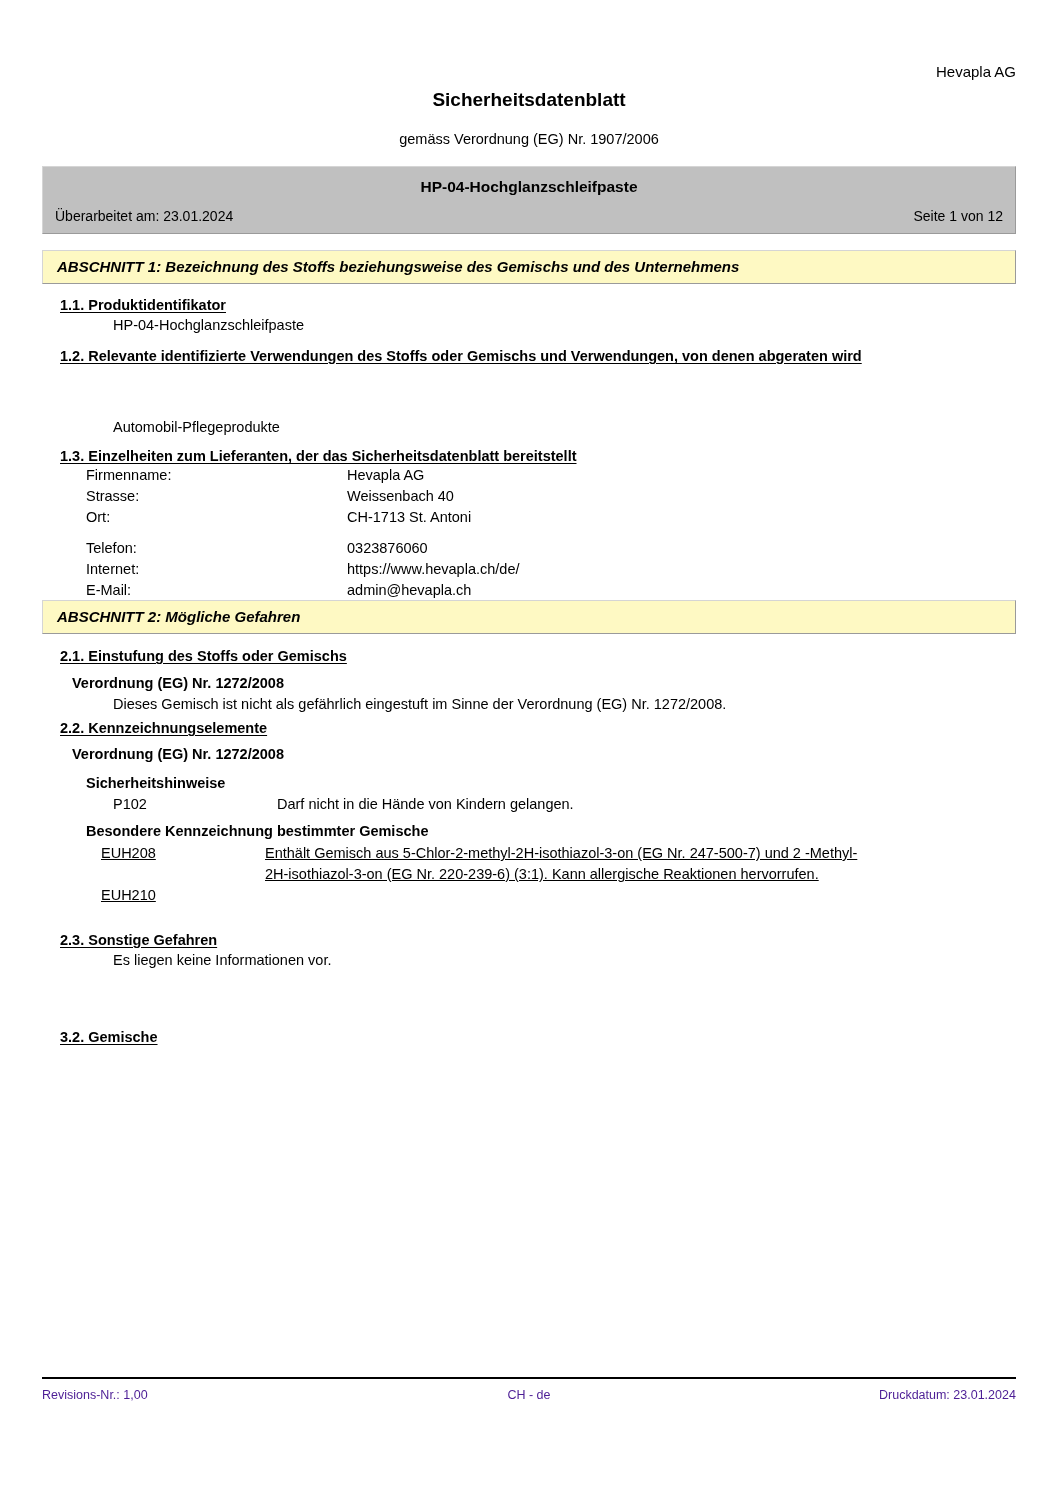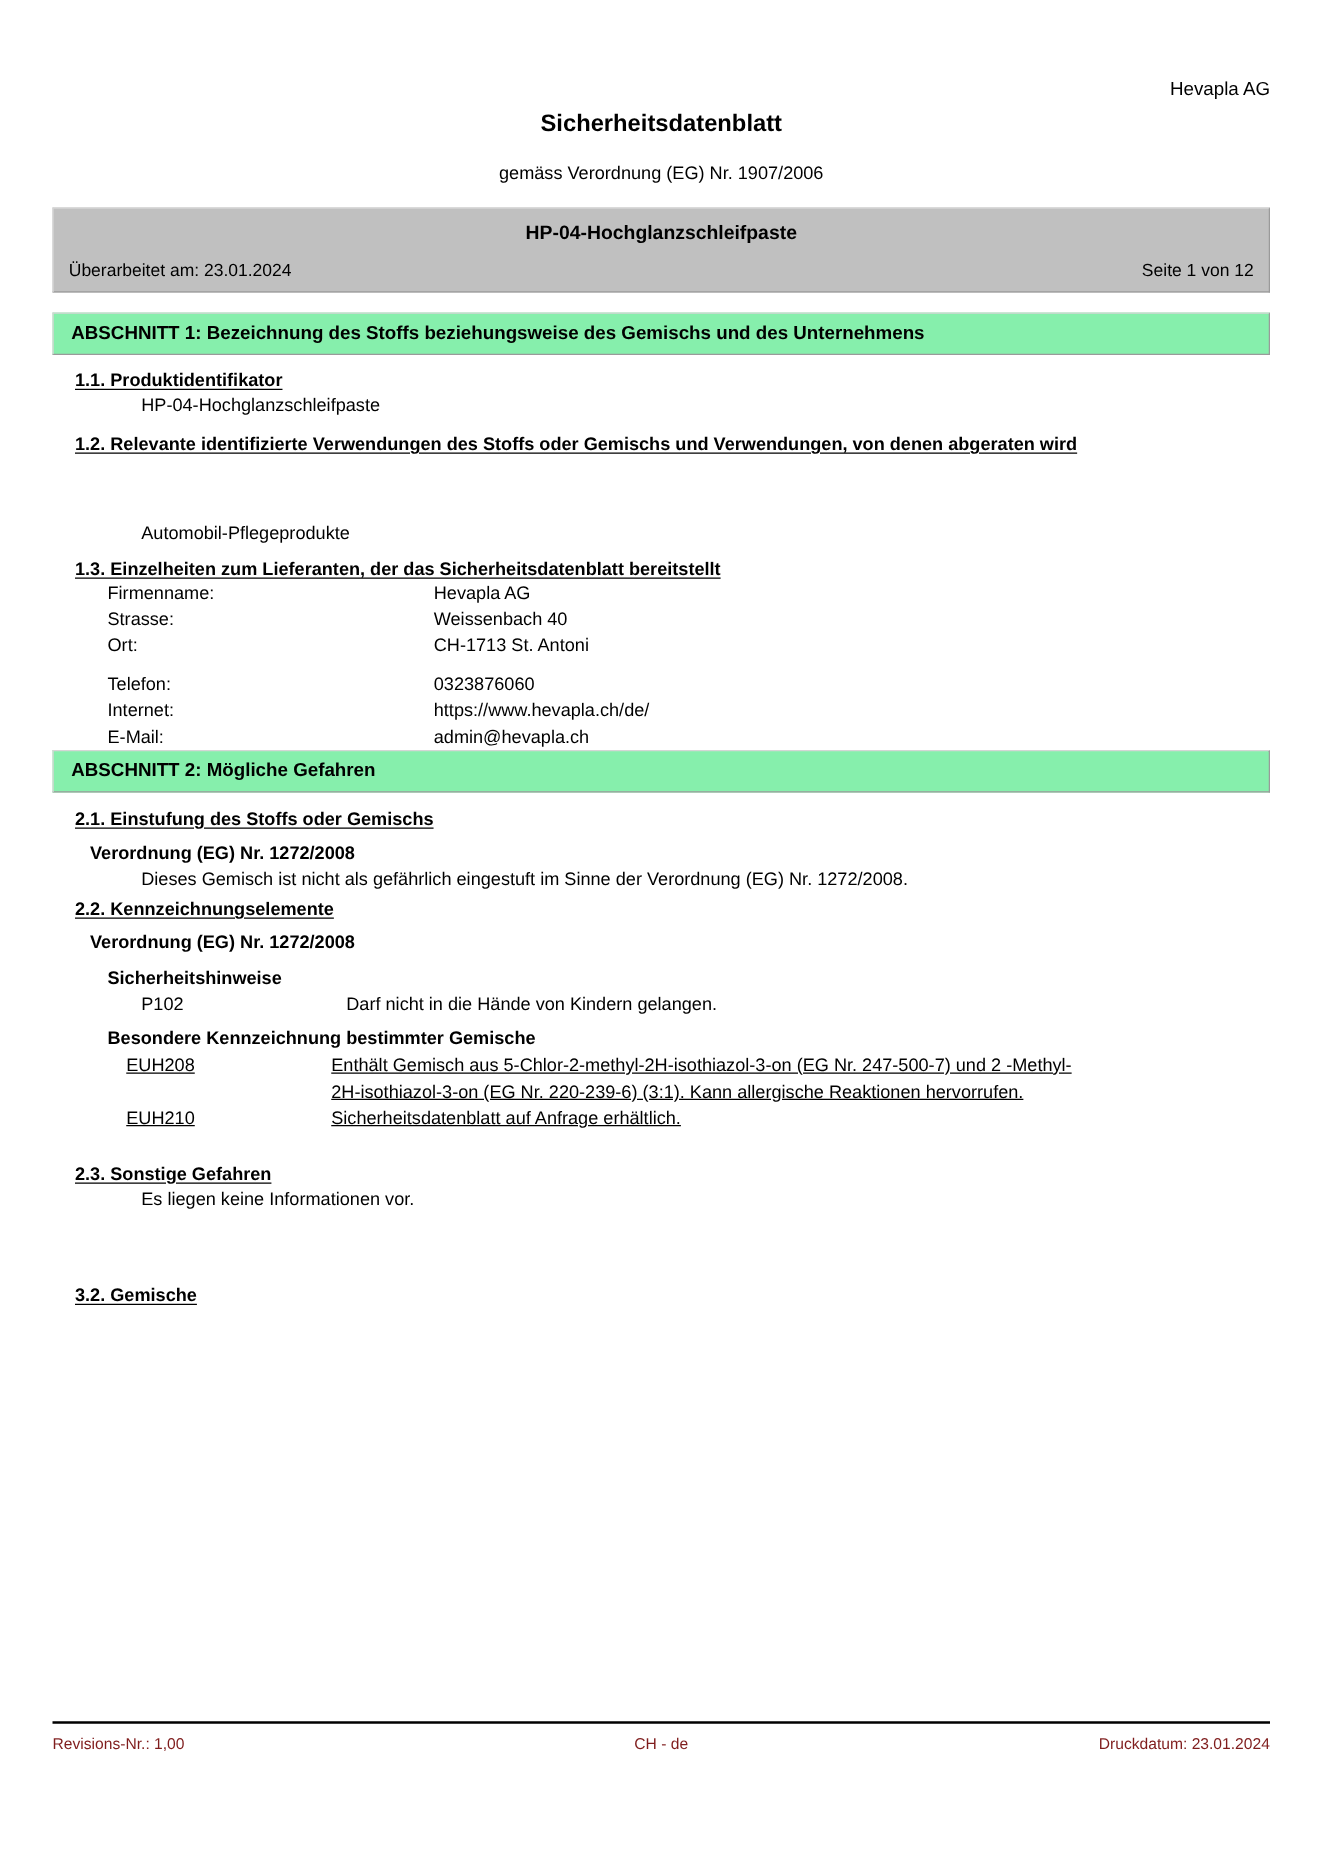--- a/index.html
+++ b/index.html
@@ -74,28 +74,29 @@
     line-height: 20px;
     margin-top: 9px;
   }
 
   
   .section-bar {
     position: absolute;
     left: 42px;
     width: 974px;
     box-sizing: border-box;
-    background: #86efac;
+    background: #fef9c3;
     border: 1px solid #9a9a9a;
     border-top-color: #d5d5d5;
     border-left-color: #d5d5d5;
     padding: 6px 12px 6px 14px;
     font-size: 15px;
     font-weight: bold;
     line-height: 20px;
+    font-style: italic;
   }
 
   
   .blk {
     position: absolute;
     box-sizing: border-box;
   }
   .h-num {
     font-size: 14.5px;
     font-weight: bold;
@@ -161,21 +162,21 @@
     border-top: 2px solid #000000;
   }
   .footer {
     position: absolute;
     left: 42px;
     top: 1386px;
     width: 974px;
     display: flex;
     font-size: 12.5px;
     line-height: 18px;
-    color: #7f1d1d;
+    color: #4c1d95;
   }
   .footer .f-left { flex: 0 0 33.33%; text-align: left; }
   .footer .f-mid  { flex: 0 0 33.33%; text-align: center; }
   .footer .f-right{ flex: 0 0 33.33%; text-align: right; }
 </style>
 </head>
 <body>
 
 <div class="page">
 
@@ -260,21 +261,20 @@
   </div>
 
   <div class="blk h-sub" style="left:86px; top:821px; width:900px;">Besondere Kennzeichnung bestimmter Gemische</div>
   <div class="code-list" style="left:101px; top:843px; width:880px;text-decoration:underline;">
     <div class="code-row">
       <span class="code">EUH208</span>
       <span class="desc" style="max-width:612px;">Enthält Gemisch aus 5-Chlor-2-methyl-2H-isothiazol-3-on (EG Nr. 247-500-7) und 2 -Methyl-2H-isothiazol-3-on (EG Nr. 220-239-6) (3:1). Kann allergische Reaktionen hervorrufen.</span>
     </div>
     <div class="code-row">
       <span class="code">EUH210</span>
-      <span class="desc">Sicherheitsdatenblatt auf Anfrage erhältlich.</span>
     </div>
   </div>
 
   <div class="blk" style="left:60px; top:930px; width:900px;">
     <span class="h-num">2.3. Sonstige Gefahren</span>
   </div>
   <div class="blk body-t" style="left:113px; top:950px; width:880px;">Es liegen keine Informationen vor.</div>
 
 
   <div class="blk" style="left:60px; top:1027px; width:900px;">

